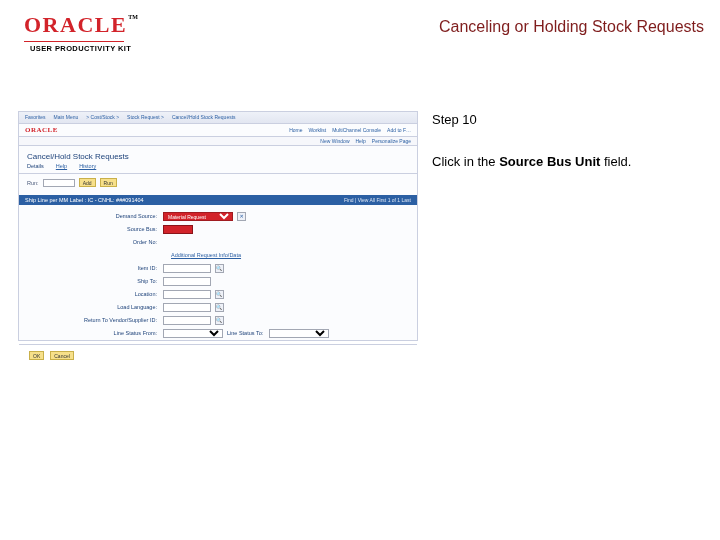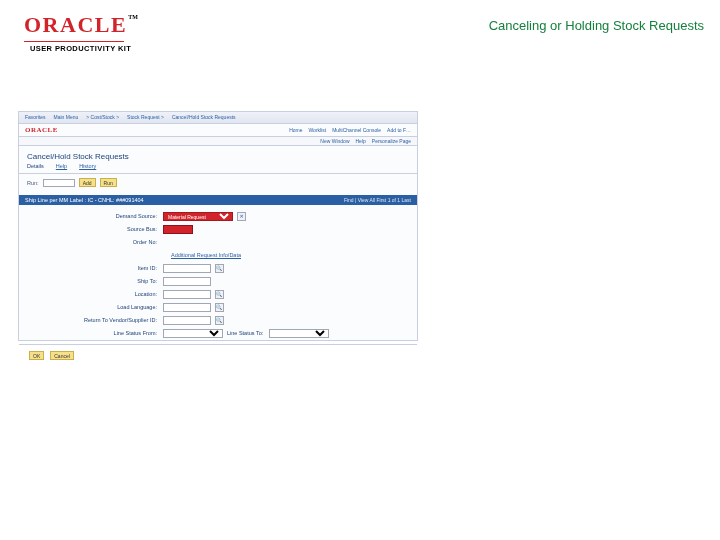--- a/index.html
+++ b/index.html
@@ -6,21 +6,21 @@
   html, body { width: 720px; height: 540px; background: #fff; font-family: Arial, Helvetica, sans-serif; color: #000; }
   .page { position: relative; width: 720px; height: 380px; }
 
   
   .header { display: flex; justify-content: space-between; align-items: flex-start; padding: 12px 16px 0 24px; }
   .logo-block { display: flex; flex-direction: column; }
   .oracle-logo { font-family: "Times New Roman", serif; font-weight: 700; color: #d2232a; letter-spacing: 1.5px; font-size: 22px; display:flex; align-items:flex-start; }
   .oracle-logo .tm { font-size: 6px; color:#000; letter-spacing:0; margin-left:1px; margin-top:2px; }
   .logo-underline { height:1px; background:#d2232a; width:100px; margin:3px 0 2px; }
   .upk { font-size: 7.5px; font-weight:700; letter-spacing:0.4px; color:#000;margin-left:6px; }
-  .doc-title { font-size: 13px; color:#15803d; margin-top:6px;text-align:center; }
+  .doc-title { font-size: 16px; color:#7f1d1d; margin-top:6px;text-align:center; }
 
   
   .body-row { display:flex; margin-top:58px; padding:0 16px 0 18px; gap:14px; }
   .screenshot-col { width:400px; }
   .instructions-col { flex:1; font-size:13px; line-height:1.4; color:#000; }
   .step-label { margin-bottom:24px; }
   .instruction b { font-weight:700; }
 
   
   .app { width:400px; height:230px; font-size:6px; color:#4a5a7a; border:1px solid #cacfe0; background:#fbfcfe; position:relative; }
@@ -153,15 +153,21 @@
             <select style="width:60px"><option></option></select>
           </div>
         </div>
         <div class="btnrow">
           <span class="mini-btn">OK</span>
           <span class="mini-btn">Cancel</span>
         </div>
       </div>
     </div>
 
+    <div class="instructions-col">
+      <div class="step-label">Step 10</div>
+      <div class="instruction">
+        <span>Click in the </span><b>Source Bus Unit</b><span> field.</span>
+      </div>
+    </div>
   </div>
 
 </div>
 
 </body></html>

